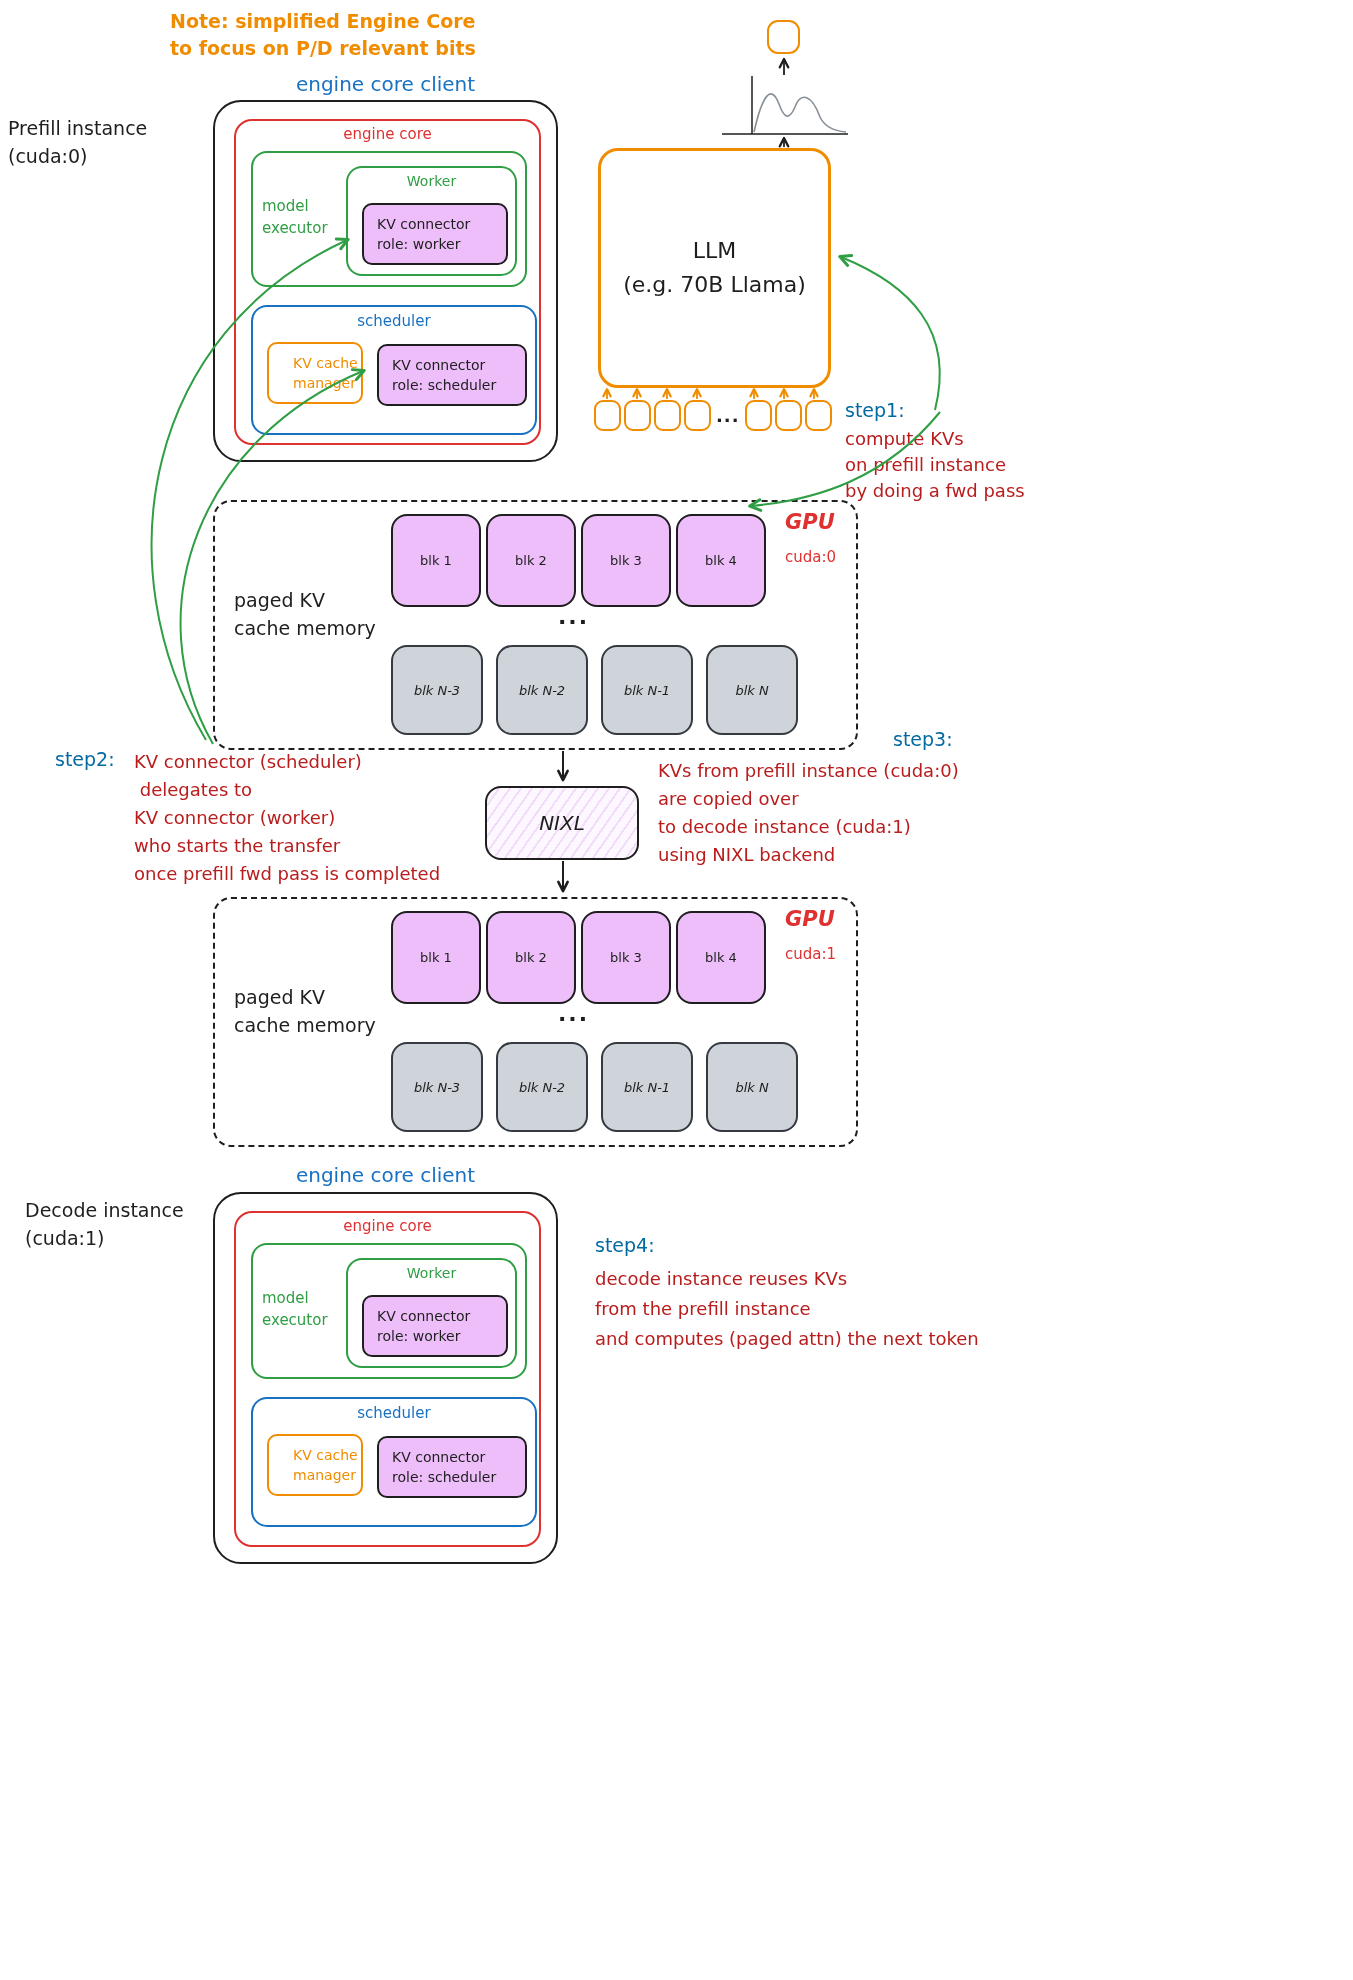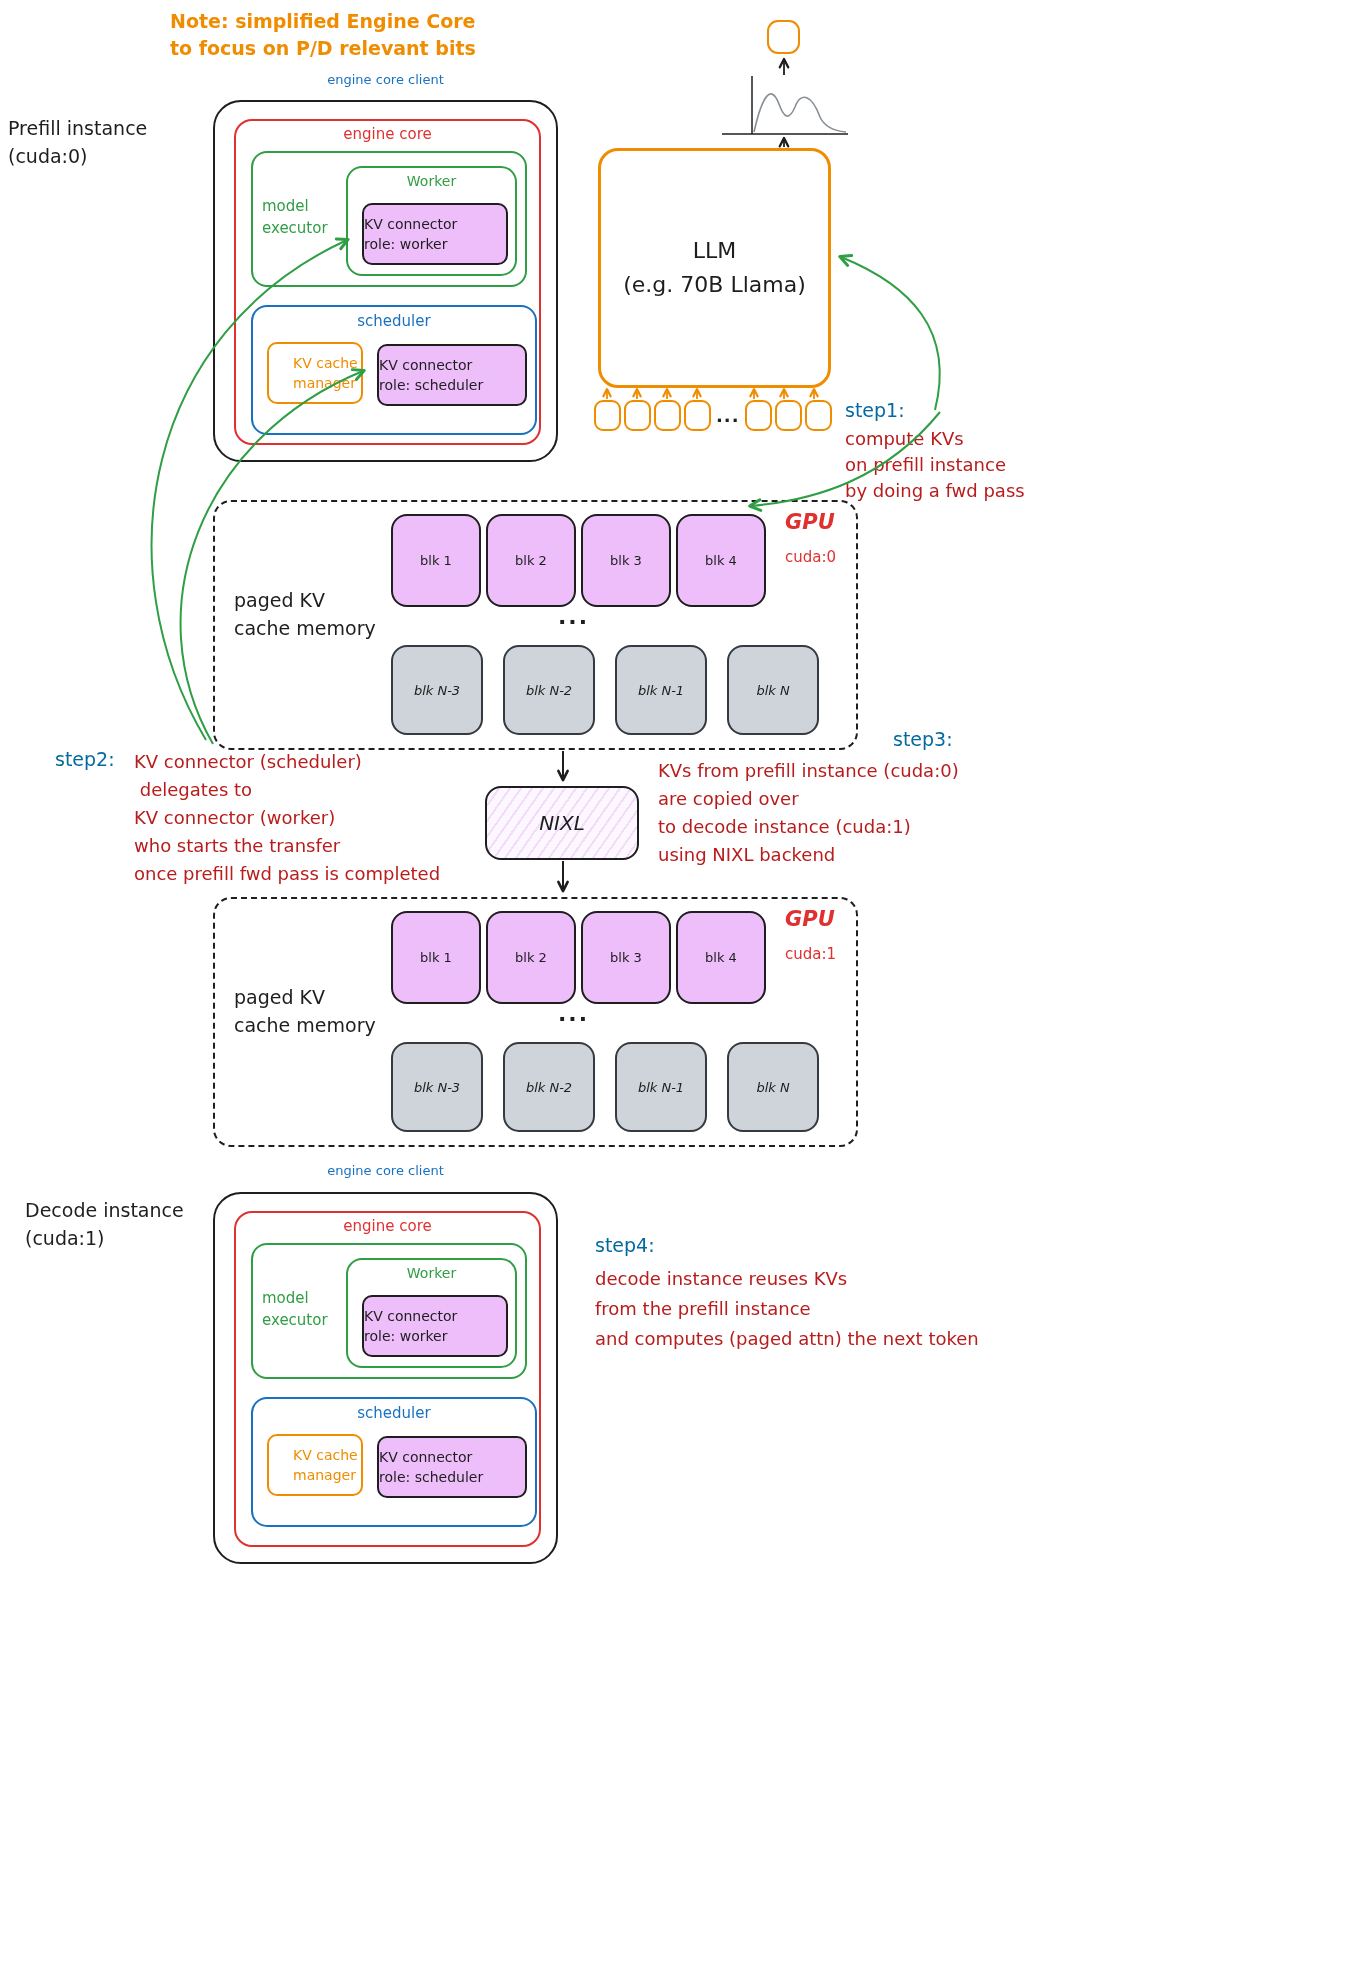--- a/index.html
+++ b/index.html
@@ -8,35 +8,35 @@
   #canvas{position:relative;width:1353px;height:1980px;background:#fff;overflow:hidden}
   svg.overlay{position:absolute;left:0;top:0;z-index:5;pointer-events:none}
 
   
   #note{position:absolute;left:170px;top:8px;font-size:19px;line-height:27px;color:#f08c00;font-weight:600;white-space:pre-line}
 
   
   .instance-label{position:absolute;font-size:19px;line-height:28px;color:#1e1e1e;white-space:pre-line}
   #prefill-label{left:8px;top:114px}
   #decode-label{left:25px;top:1196px}
-  .ecc-label{position:absolute;width:201px;text-align:center;font-size:13px;color:#1971c2}
+  .ecc-label{position:absolute;width:201px;text-align:center;font-size:20px;color:#1971c2}
   #ecc-prefill{left:285px;top:72px}
   #ecc-decode{left:285px;top:1163px}
 
   
   .instance{position:absolute;left:213px;width:345px;border:2.5px solid #1e1e1e;border-radius:28px;background:#fff}
   #prefill-instance{top:100px;height:362px}
   #decode-instance{top:1192px;height:372px}
   .engine-core{position:absolute;left:19px;right:15px;top:17px;bottom:15px;border:2px solid #e03131;border-radius:18px}
   .ec-title{position:absolute;top:4px;left:0;right:0;text-align:center;font-size:15px;color:#e03131}
   .model-executor{position:absolute;left:15px;top:30px;width:276px;height:136px;border:2px solid #2f9e44;border-radius:16px}
   .me-label{position:absolute;left:9px;top:42px;font-size:15px;line-height:22px;color:#2f9e44;white-space:pre-line}
   .worker{position:absolute;left:93px;top:13px;width:171px;height:110px;border:2px solid #2f9e44;border-radius:16px;background:#fff}
   .worker-title{position:absolute;top:5px;left:0;right:0;text-align:center;font-size:14px;color:#2f9e44}
-  .kv-conn{position:absolute;background:#eebefa;border:2px solid #1e1e1e;border-radius:10px;font-size:14px;line-height:20px;display:flex;align-items:center;white-space:pre-line}
+  .kv-conn{position:absolute;background:#eebefa;border:2px solid #1e1e1e;border-radius:10px;font-size:14px;line-height:20px;display:flex;align-items:center;padding-left:13px;white-space:pre-line}
   .worker .kv-conn{left:14px;top:35px;width:146px;height:62px}
   .scheduler{position:absolute;left:15px;top:184px;width:286px;height:130px;border:2px solid #1971c2;border-radius:16px}
   .sched-title{position:absolute;top:5px;left:0;right:0;text-align:center;font-size:15px;color:#1971c2}
   .kv-cache-mgr{position:absolute;left:14px;top:35px;width:96px;height:62px;border:2px solid #f08c00;border-radius:10px;font-size:14px;line-height:20px;color:#f08c00;display:flex;align-items:center;padding-left:24px;white-space:pre-line}
   .scheduler .kv-conn{left:124px;top:37px;width:150px;height:62px}
 
   
   #llm-box{position:absolute;left:598px;top:148px;width:233px;height:240px;border:3px solid #f08c00;border-radius:20px;display:flex;align-items:center;justify-content:center;text-align:center;font-size:22px;line-height:34px;white-space:pre-line;background:#fff}
   #token-row{position:absolute;left:594px;top:400px;display:flex;gap:3px;align-items:center}
   .token{width:27px;height:31px;border:2px solid #f08c00;border-radius:9px;background:#fff}
@@ -45,21 +45,21 @@
 
   
   .gpu{position:absolute;left:213px;width:645px;height:250px;border:2px dashed #1e1e1e;border-radius:18px;background:#fff}
   #gpu0{top:500px}
   #gpu1{top:897px}
   .gpu-name{position:absolute;left:570px;top:8px;font-size:21px;font-weight:700;font-style:italic;color:#e03131}
   .gpu-device{position:absolute;left:570px;top:46px;font-size:15px;color:#e03131}
   .mem-label{position:absolute;left:19px;top:84px;font-size:19px;line-height:28px;white-space:pre-line}
   .blk-row{position:absolute;display:flex}
   .blk-row.hot{left:176px;top:12px;gap:5px}
-  .blk-row.cold{left:176px;top:143px;gap:20px}
+  .blk-row.cold{left:176px;top:143px;gap:13px}
   .blk{display:flex;align-items:center;justify-content:center;font-size:13px}
   .blk.hot{width:90px;height:93px;background:#eebefa;border:2px solid #1e1e1e;border-radius:16px}
   .blk.cold{width:92px;height:90px;background:#ced4da;border:2px solid #343a40;border-radius:16px;font-style:italic}
   .gpu-ellipsis{position:absolute;left:343px;top:102px;font-size:22px;font-weight:700;letter-spacing:2px}
 
   
   #nixl{position:absolute;left:485px;top:786px;width:154px;height:74px;border:2px solid #1e1e1e;border-radius:16px;display:flex;align-items:center;justify-content:center;font-size:20px;font-style:italic;background:repeating-linear-gradient(125deg,#f3dcf9 0px,#f3dcf9 2px,#fdf8ff 2px,#fdf8ff 9px)}
 
   
   .step-title{position:absolute;font-size:19px;color:#0369a1}

